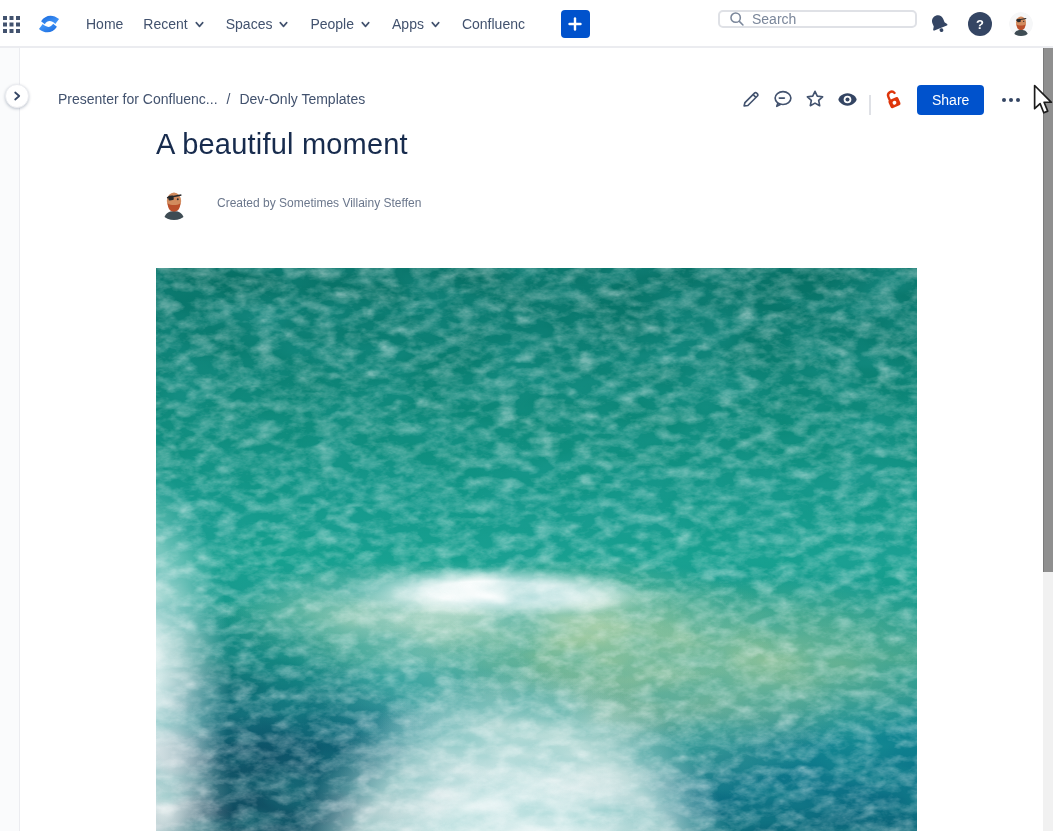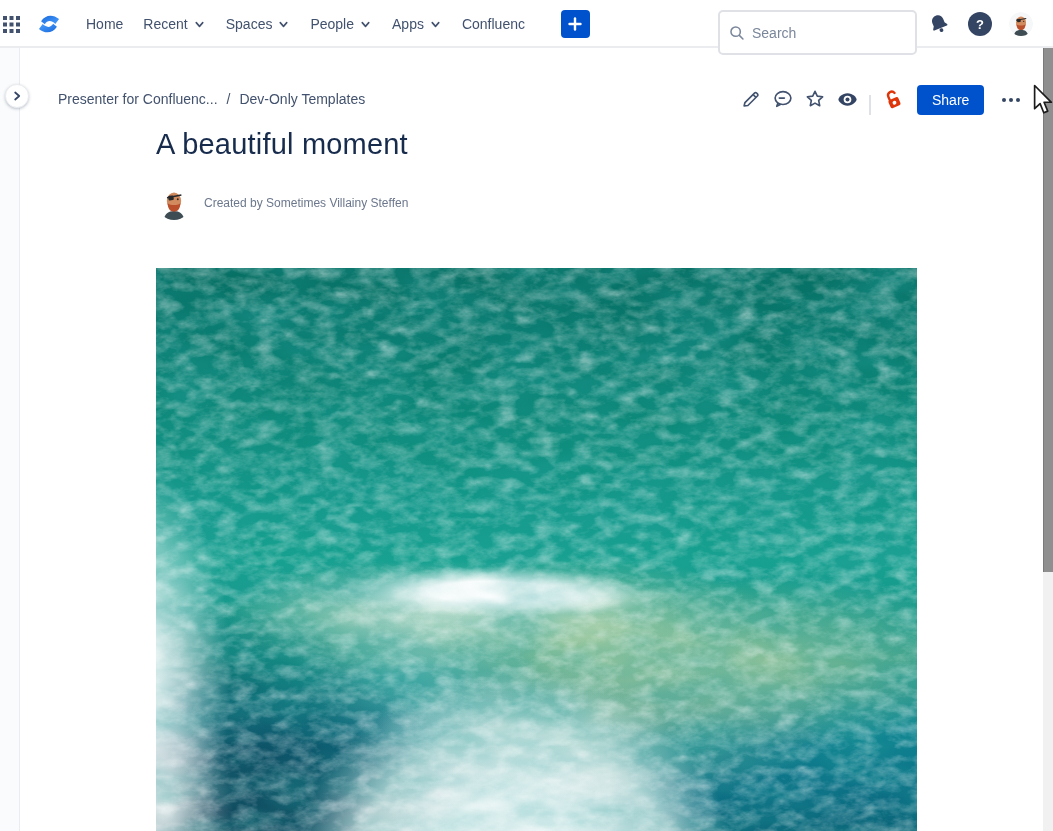--- a/index.html
+++ b/index.html
@@ -12,21 +12,21 @@
             display:flex; align-items:center; 
             box-shadow: inset 0 -2px 0 #EBECF0; z-index:20; }
   .appgrid { width:22px; height:22px; border:none; background:transparent; cursor:pointer;
              display:flex; align-items:center; justify-content:center; margin-right:12px; }
   .logo { width:30px; height:30px; display:flex; align-items:center; justify-content:center; margin-right:12px; cursor:pointer; }
   .navitems { display:flex; align-items:center; }
   .navitem { display:flex; align-items:center; gap:5px; padding:0 10px; height:32px;
              font-size:14px; font-weight:500; color:#42526E; text-decoration:none; cursor:pointer; border-radius:3px; }
   .create-btn { width:29px; height:28px; margin-left:26px; background:#0052CC; border:none; border-radius:4px;
                 display:flex; align-items:center; justify-content:center; cursor:pointer; }
-  .searchbox { position:absolute; left:718px; top:10px; width:199px; height:45px;
+  .searchbox { position:absolute; left:718px; top:10px; width:199px; height:18px;
                border:2px solid #DFE1E6; border-radius:5px; background:#fff;
                display:flex; align-items:center; padding-left:8px; }
   .searchbox input { border:none; outline:none; font-size:14px; width:150px; color:#172B4D;
                      font-family:"Liberation Sans", sans-serif; background:transparent; }
   .searchbox input::placeholder { color:#7A869A; }
   .top-iconbtn { position:absolute; top:11px; width:26px; height:26px; border:none; background:transparent;
                  display:flex; align-items:center; justify-content:center; cursor:pointer; padding:0; }
   .help-circle { width:24px; height:24px; border-radius:50%; background:#344563; color:#fff;
                  font-size:13px; font-weight:bold; display:flex; align-items:center; justify-content:center; }
   .avatar-top { width:24px; height:24px; border-radius:50%; overflow:hidden; }
@@ -48,21 +48,21 @@
   .v-divider { width:2px; height:20px; background:#DFE1E6; margin:0 6px; }
   .share-btn { height:30px; margin-left:8px; padding:0 15px; background:#0052CC; color:#fff;
                font-size:14px; font-family:"Liberation Sans", sans-serif; border:none; border-radius:4px; cursor:pointer; }
   .more-btn { margin-left:12px; width:30px; height:30px; border:none; background:transparent; border-radius:4px;
               display:flex; align-items:center; justify-content:center; gap:3px; cursor:pointer; }
   .more-btn i { width:4px; height:4px; border-radius:50%; background:#344563; }
 
   
   .page-title { position:absolute; left:156px; top:128px; font-size:29px; font-weight:500;
                 color:#172B4D; letter-spacing:.2px; }
-  .byline { position:absolute; left:157px; top:186px; display:flex; gap:13px; align-items:center; }
+  .byline { position:absolute; left:157px; top:186px; display:flex; gap:26px; align-items:center; }
   .byline-avatar { width:34px; height:34px; border-radius:50%; overflow:hidden; flex:none; }
   .byline-meta { font-size:12px; color:#6B778C; line-height:18px; }
   .byline-meta .sep { margin:0 4px; }
 
   
   .ocean { position:absolute; left:156px; top:268px; width:761px; height:563px; overflow:hidden; cursor:pointer;
     background-color:#109182;
     background-image:
       radial-gradient(ellipse 300px 280px at 47% 108%, rgba(255,255,255,.97) 28%, rgba(228,242,238,.8) 52%, rgba(255,255,255,0) 74%),
       radial-gradient(ellipse 140px 300px at -3% 72%, rgba(255,255,255,.92) 18%, rgba(255,255,255,0) 70%),

